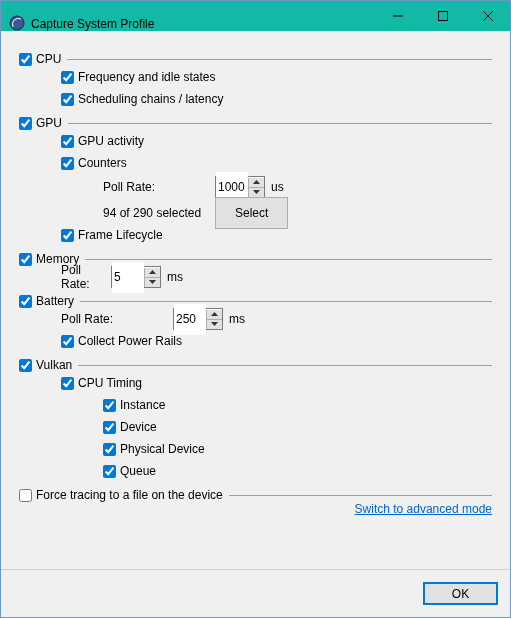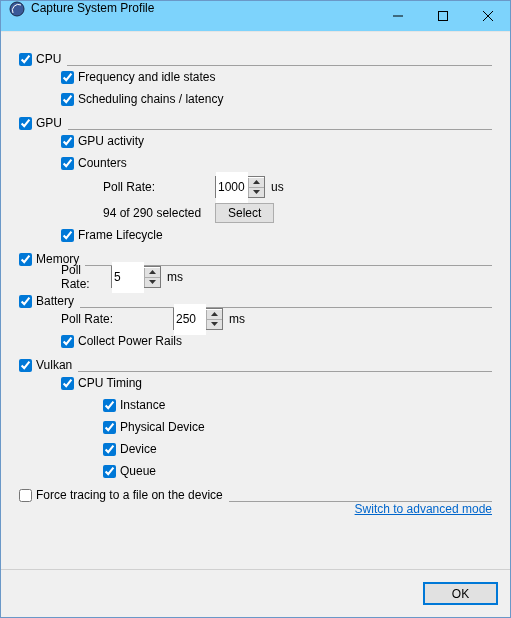--- a/index.html
+++ b/index.html
@@ -1,39 +1,39 @@
 <!DOCTYPE html>
 <html><head>
 <meta charset="utf-8">
 <style>
   html,body{margin:0;padding:0;font-family:"Segoe UI",Tahoma,sans-serif;font-size:12px;color:#000;background:#fff}
   .window{width:511px;height:618px;border:1px solid #6a98c8;box-sizing:border-box;background:#f0f0f0;display:flex;flex-direction:column}
-  .titlebar{height:30px;display:flex;align-items:flex-start;background:#7dd3fc;border-bottom:1px solid #e5e5e5}
+  .titlebar{height:30px;display:flex;align-items:flex-end;background:#14b8a6;border-bottom:1px solid #e5e5e5}
   .titlebar .app-icon{width:16px;height:16px;margin:0 6px 0 8px}
   .titlebar .title{flex:0 0 auto;color:#000;font-size:12px}
   .titlebar .spacer{flex:1}
   .titlebar .wbtn{width:45px;height:30px;display:flex;align-items:center;justify-content:center;color:#000}
   .titlebar .wbtn svg{width:10px;height:10px;stroke:#000;stroke-width:1;fill:none}
   .content{flex:1;padding:14px 18px 10px 18px;overflow:hidden;box-sizing:border-box;display:flex;flex-direction:column}
   .section{margin-top:6px}
-  .head{display:flex;align-items:flex-end}
+  .head{display:flex;align-items:center}
   .head .line{flex:1;border-top:1px solid #a0a0a0;margin-left:6px}
   .check{display:flex;align-items:center}
   .check input{margin:0 4px 0 0}
   .check label{cursor:default}
   .sub{margin-left:42px}
   .row{display:flex;align-items:center;height:22px}
   .label{display:inline-block}
   .spinner{display:flex;align-items:center;border:1px solid #7a7a7a;background:#fff;height:20px}
   .spinner input{border:none;outline:none;font:inherit;width:28px;height:31px;padding:0 2px}
   .spinner .btns{display:flex;flex-direction:column;border-left:1px solid #adadad}
   .spinner .sbtn{width:15px;height:9px;display:flex;align-items:center;justify-content:center;background:#e1e1e1}
   .spinner .sbtn+.sbtn{border-top:1px solid #adadad}
   .spinner .sbtn svg{width:7px;height:4px;display:block}
-  .sel-btn{height:20px;padding:0 12px;background:#e1e1e1;border:1px solid #adadad;font:inherit}
+  .sel-btn{height:32px;padding:0 19px;background:#e1e1e1;border:1px solid #adadad;font:inherit}
   .force-row{margin-top:6px}
   .force-row .line{flex:1;border-top:1px solid #a0a0a0;margin-left:6px}
   .adv-link{text-align:right;}
   .adv-link a{color:#0066cc;text-decoration:underline;cursor:pointer}
   .footer{border-top:1px solid #d0d0d0;padding:12px;display:flex;justify-content:flex-end;gap:8px;background:#f0f0f0}
   .btn{width:75px;height:23px;font:inherit;border:1px solid #adadad;background:#e1e1e1}
   .btn.default{border:1px solid #0078d7;outline:1px solid #0078d7;outline-offset:-2px;background:#e1e1e1}
   input[type=checkbox]{width:13px;height:13px;accent-color:#0078d7}
   .poll-label{width:112px}
   .poll-short{width:50px}
@@ -221,25 +221,25 @@
             <input type="checkbox" checked="" style="">
             <label>CPU Timing</label>
           </div>
         <div class="sub">
           <div class="row check">
               <input type="checkbox" checked="" style="">
               <label>Instance</label>
             </div>
           <div class="row check">
               <input type="checkbox" checked="" style="">
+              <label>Device</label>
+            </div>
+          <div class="row check">
+              <input type="checkbox" checked="" style="">
               <label>Physical Device</label>
-            </div>
-          <div class="row check">
-              <input type="checkbox" checked="" style="">
-              <label>Device</label>
             </div>
           <div class="row check">
               <input type="checkbox" checked="" style="">
               <label>Queue</label>
             </div>
         </div>
       </div>
     </div>
 
     <div class="section force-row">

